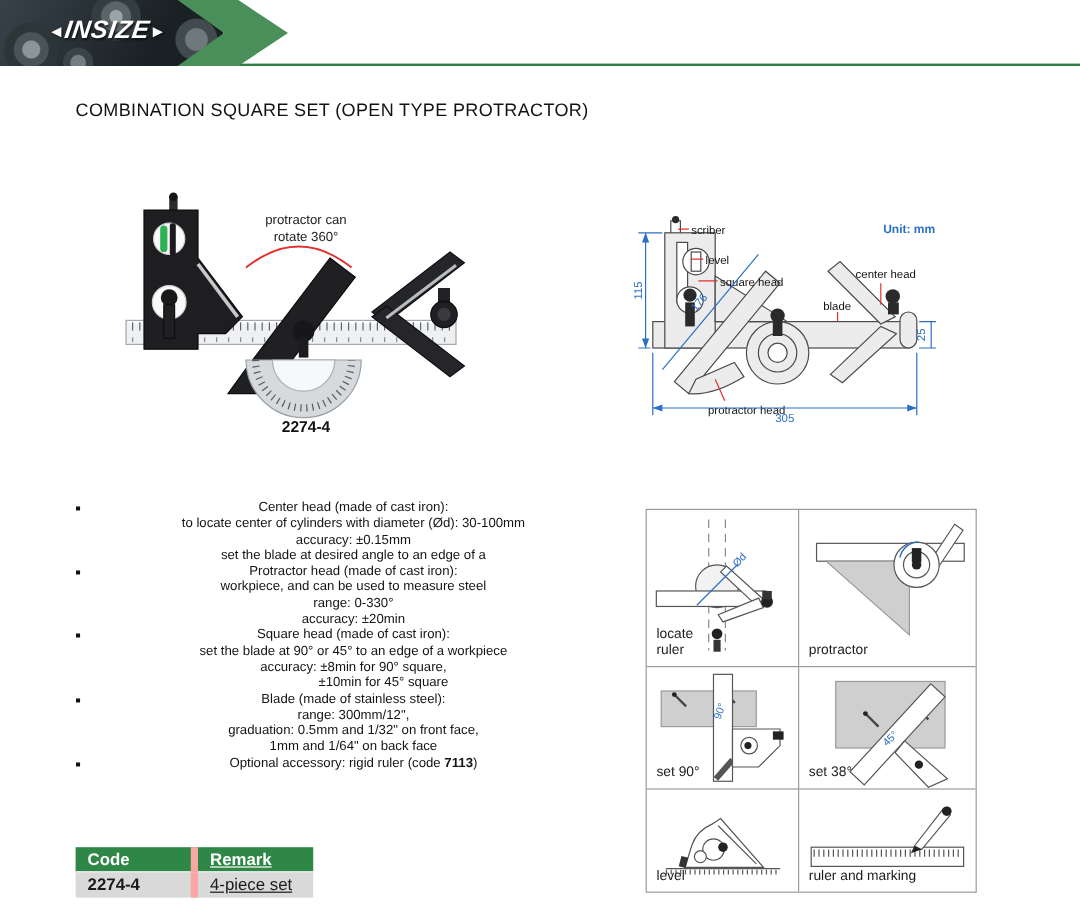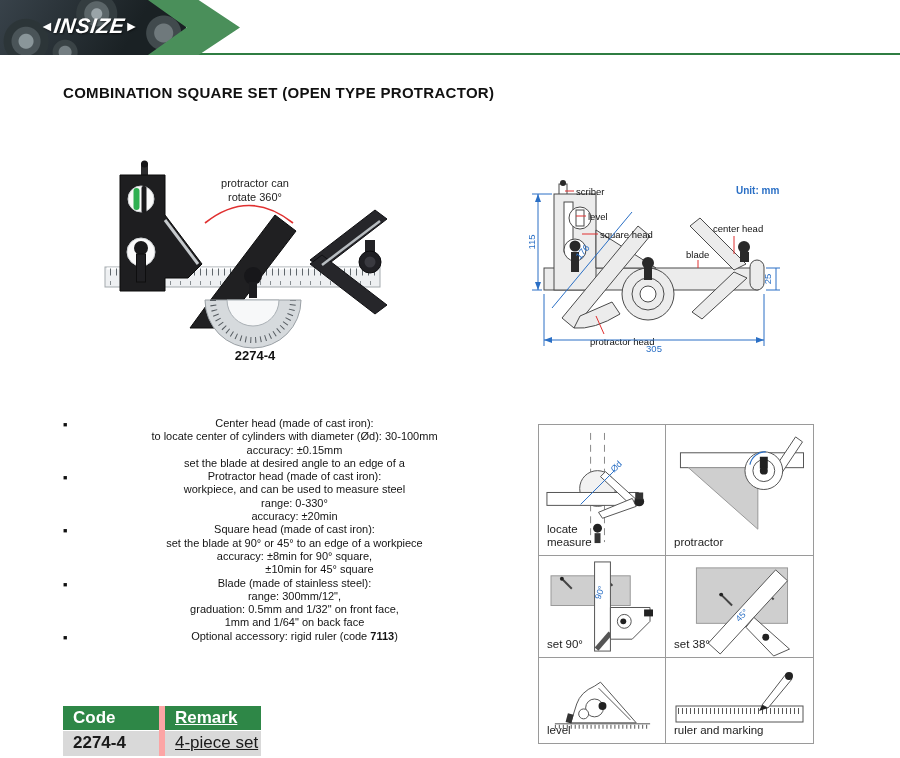--- a/index.html
+++ b/index.html
@@ -23,32 +23,32 @@
   .header-chevron{
     position:absolute;left:148px;top:0;width:92px;height:55px;z-index:3;background:#4a8f5a;
     clip-path:polygon(0 0,55% 0,100% 50%,55% 100%,0 100%,42% 50%);
   }
   .logo{position:absolute;left:40px;top:15px;z-index:4;display:flex;align-items:center;color:#fff;
         text-shadow:1px 1px 2px rgba(0,0,0,.65);}
   .logo .arrow{font-size:14px;line-height:1;}
   .logo .logo-text{font-size:21px;font-weight:800;font-style:italic;letter-spacing:.5px;
         transform:skewX(-8deg);line-height:1;}
   
-  .page-title{position:absolute;left:63px;top:84px;font-size:15px;font-weight:700;
+  .page-title{position:absolute;left:63px;top:84px;font-size:15px;font-weight:400;
         letter-spacing:.3px;color:#111;}
   
   .product-illustration{position:absolute;left:70px;top:160px;width:330px;height:210px;}
   .tech-diagram{position:absolute;left:528px;top:178px;width:372px;height:185px;}
   
   .spec-list{position:absolute;left:63px;top:417px;width:450px;font-size:11px;line-height:13.3px;color:#141414;}
   .spec-line{position:relative;padding-left:13px;white-space:pre;text-align:center;}
   .spec-line .bullet{position:absolute;left:0;top:1px;font-size:7px;color:#111;}
   .spec-line.indent{padding-left:63px;}
   
-  .order-table{position:absolute;left:63px;top:706px;border-collapse:collapse;font-size:17px;}
+  .order-table{position:absolute;left:63px;top:706px;border-collapse:collapse;font-size:14px;}
   .order-table th{background:#2e8747;color:#fff;font-weight:700;text-align:left;
       width:86px;padding:2px 0 2px 10px;border-bottom:1px solid #fff;}
   .order-table td{background:#d9d9d9;text-align:left;padding:2px 0 3px 10px;}
   .order-table th.sep,.order-table td.sep{border-left:6px solid #fca5a5;text-decoration:underline;}
   .order-table td.code{font-weight:700;}
   
   .usage-grid{position:absolute;left:538px;top:424px;display:grid;
       grid-template-columns:127px 147px;grid-template-rows:131px 102px 85px;
       border:1px solid #9a9a9a;background:#fff;}
   .usage-grid .cell{position:relative;border-right:1px solid #9a9a9a;border-bottom:1px solid #9a9a9a;}
@@ -246,21 +246,21 @@
       <polygon points="94,82 62,52 67,47 99,76" fill="#fff" stroke="#555"></polygon>
       <polygon points="94,74 60,88 64,94 98,82" fill="#fff" stroke="#555"></polygon>
       <line x1="42" y1="80" x2="76" y2="46" stroke="#2a6fc5"></line>
       <circle cx="101" cy="77" r="5" fill="#222"></circle>
       <rect x="97" y="68" width="8" height="7" fill="#333"></rect>
       <circle cx="59" cy="104" r="4.5" fill="#222"></circle>
       <rect x="56" y="109" width="6" height="10" fill="#333"></rect>
       <text x="80" y="44" transform="rotate(-45 80 44)" font-size="9" fill="#2a6fc5" text-anchor="middle">Ød</text>
     </svg>
     <div class="cap">locate
-measure</div>
+ruler</div>
   </div>
 
   <div class="cell">
     <svg viewBox="0 0 147 131">
       <rect x="14" y="28" width="124" height="15" fill="#fff" stroke="#555"></rect>
       <polygon points="22,43 92,43 92,105" fill="#cfcfcf" stroke="#999"></polygon>
       <polygon points="102,54 130,12 137,17 109,59" fill="#fff" stroke="#555"></polygon>
       <circle cx="98" cy="46" r="19" fill="#fff" stroke="#555"></circle>
       <circle cx="98" cy="46" r="11" fill="#fff" stroke="#555"></circle>
       <rect x="94" y="32" width="8" height="12" fill="#222"></rect>

